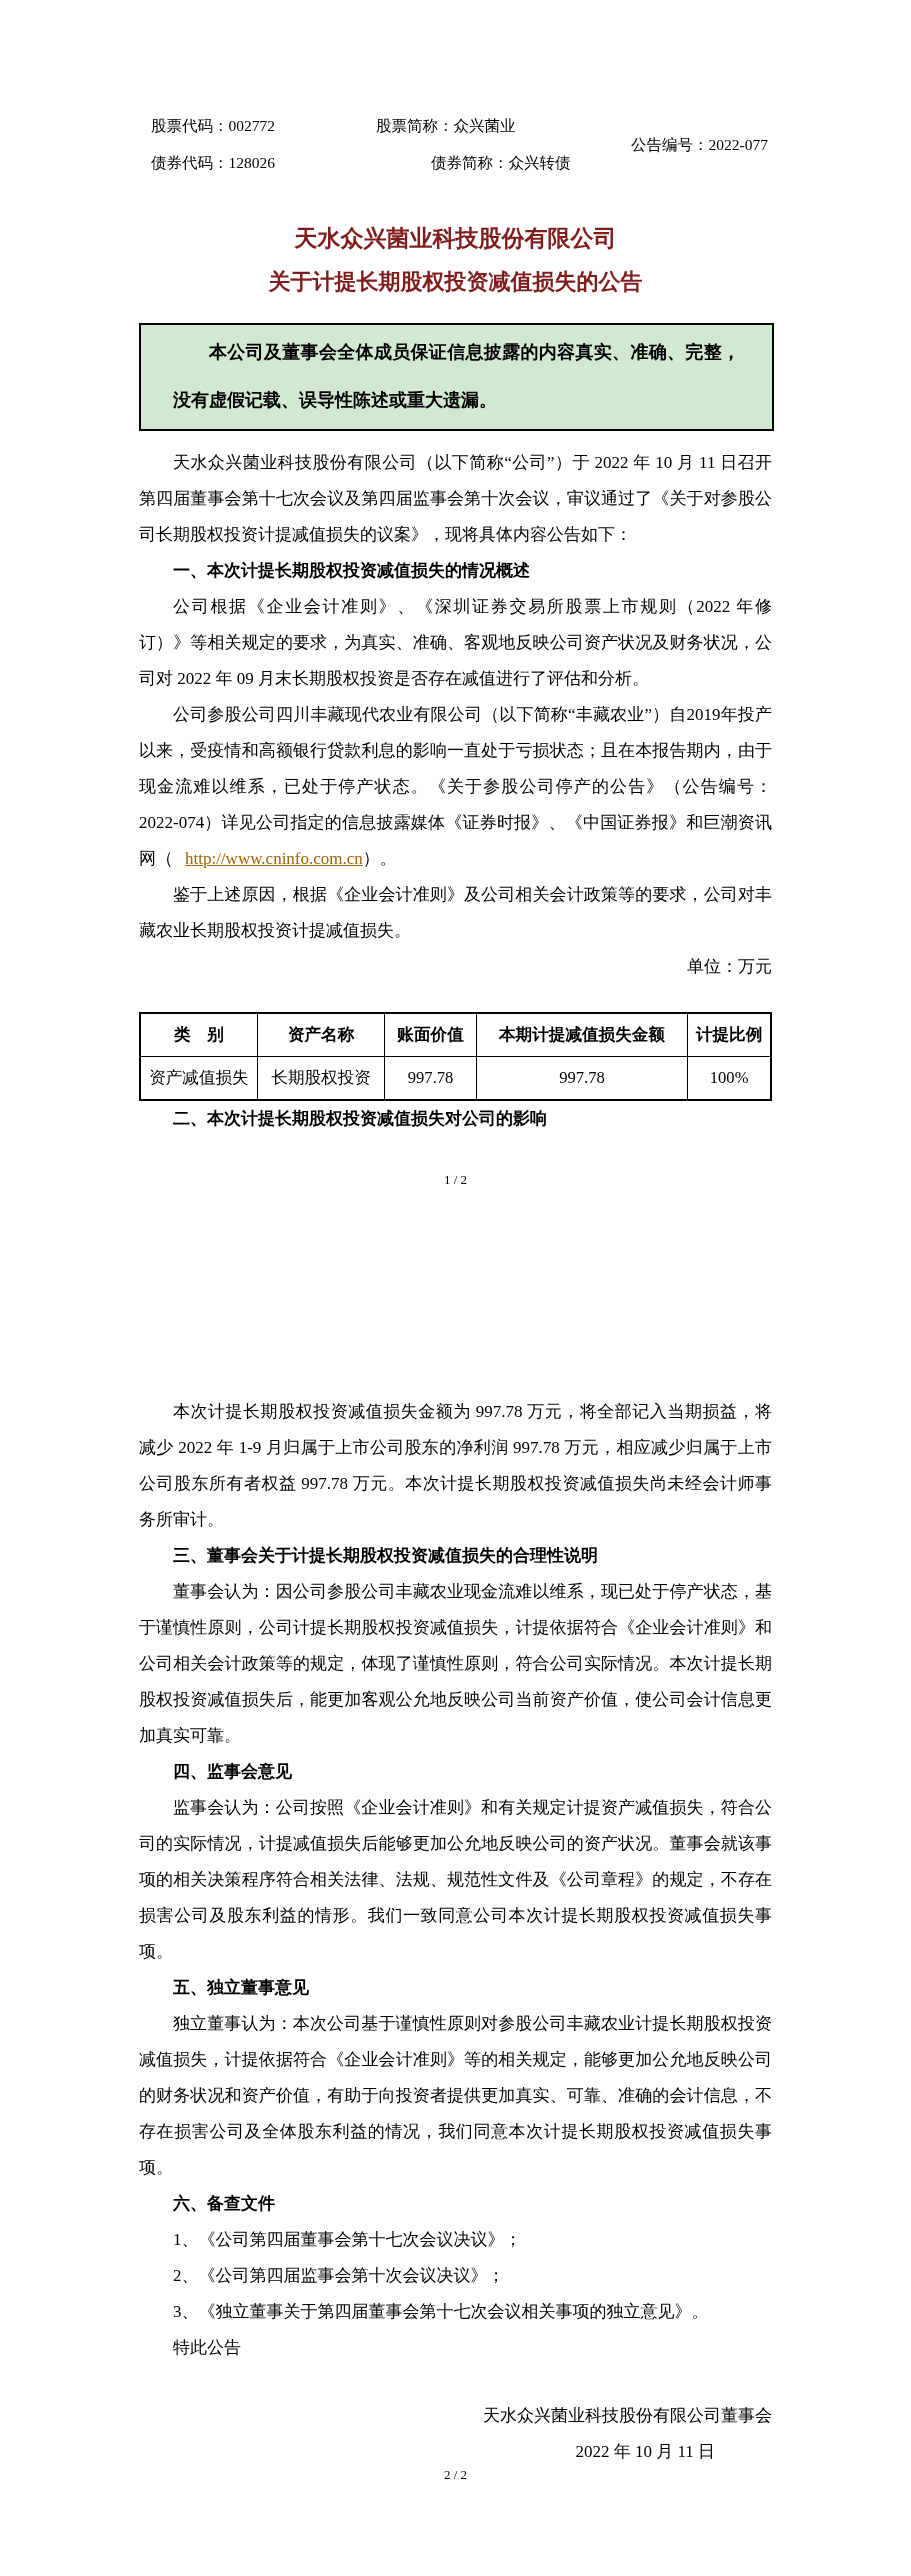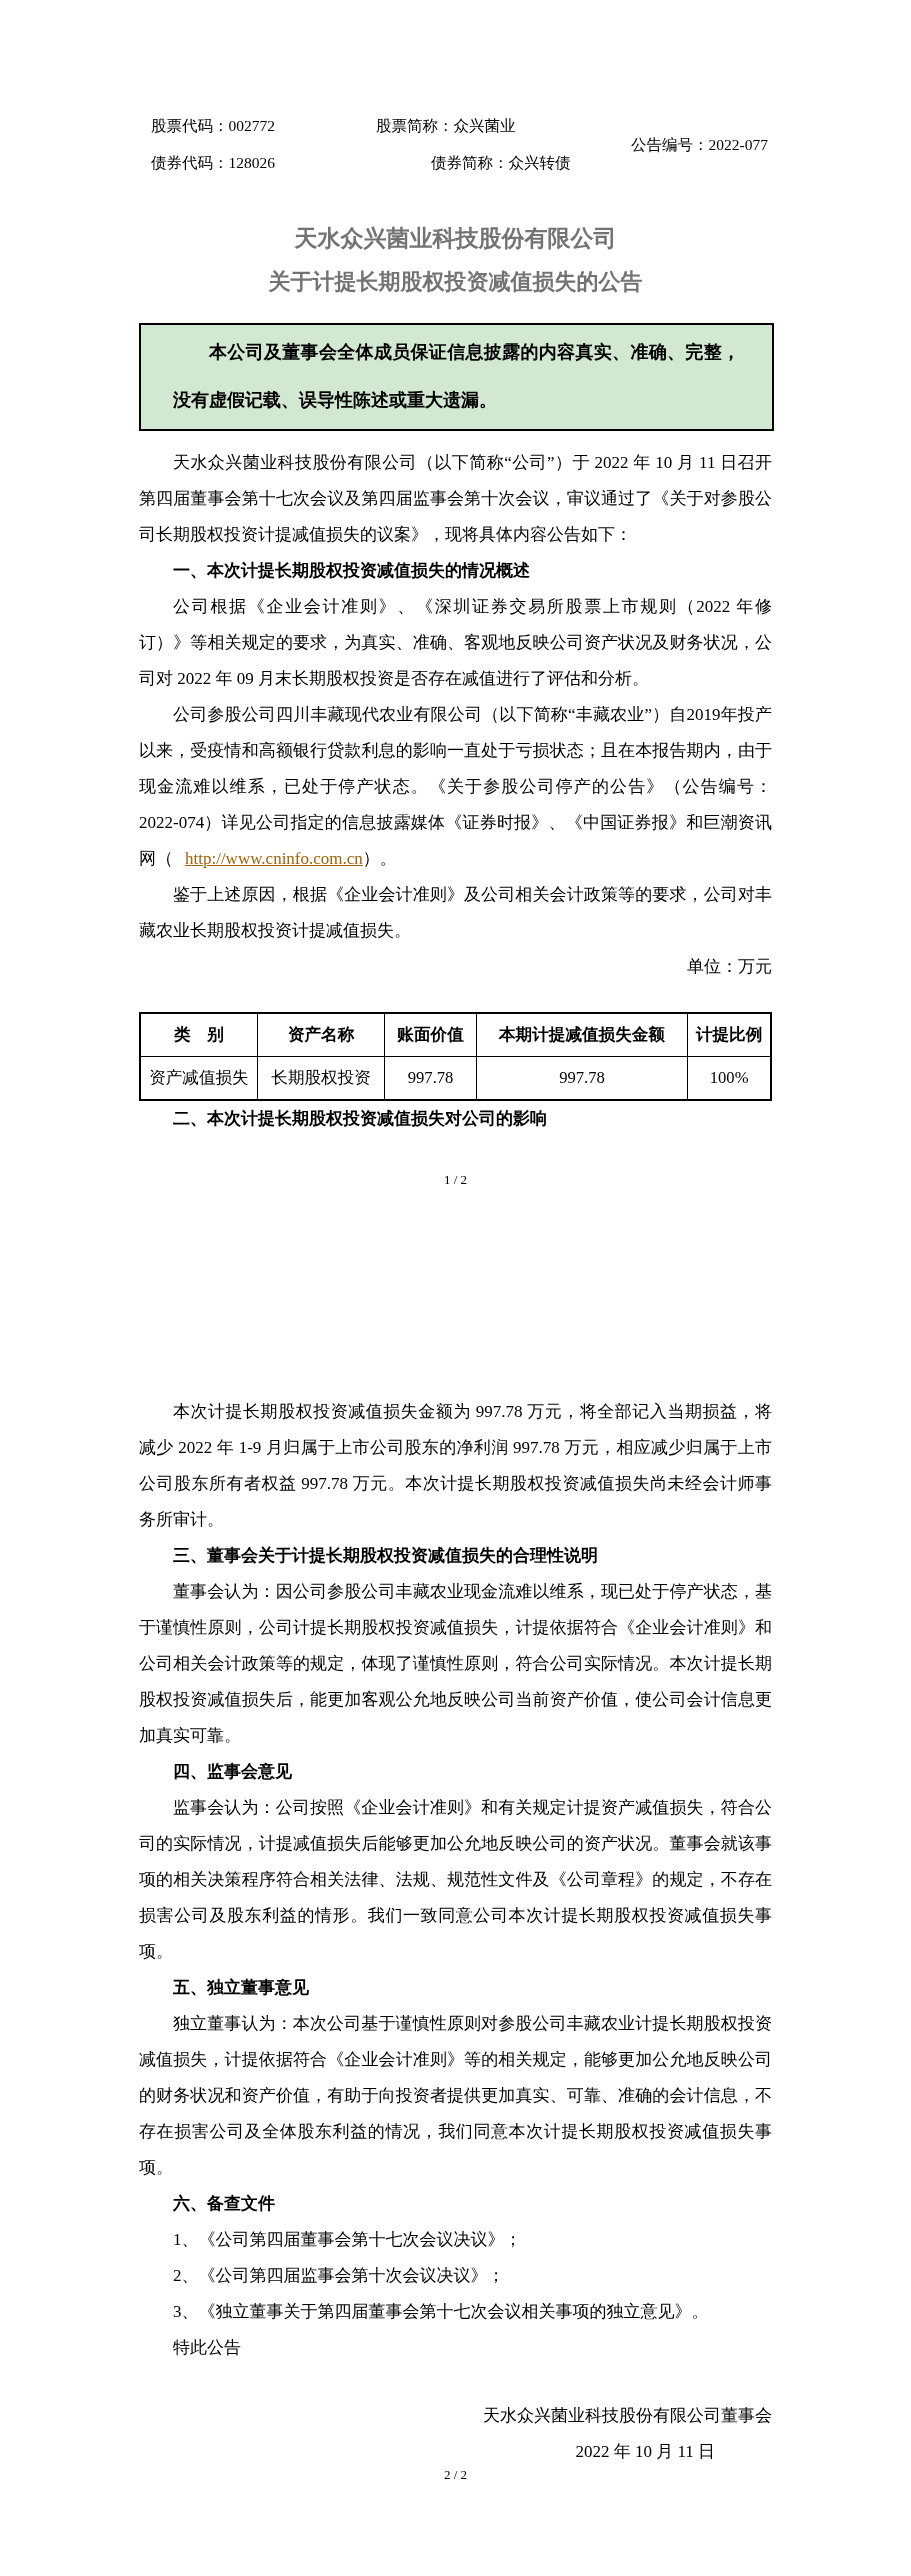--- a/index.html
+++ b/index.html
@@ -14,21 +14,21 @@
   }
   
   .meta-item { position:absolute; font-size:15.5px; white-space:nowrap; }
   .m-stock-code { left:151px; top:116px; }
   .m-stock-name { left:376px; top:116px;text-align:center; }
   .m-announce-no { left:631px; top:135px; }
   .m-bond-code { left:151px; top:153px; }
   .m-bond-name { left:388px; top:153px;margin-left:43px; }
 
   
-  .title-line { position:absolute; left:0; width:100%; text-align:center; font-weight:bold; color:#737373; }
+  .title-line { position:absolute; left:0; width:100%; text-align:center; font-weight:bold; color:#7f1d1d; }
   .title-1 { top:223px; font-size:23px; }
   .title-2 { top:267px; font-size:22px; }
 
   
   .notice-box {
     position:absolute; left:139px; top:323px; width:635px;
     box-sizing:border-box;
     background:#D2E8D1;
     border:2.3px solid #000000;
     padding:2.9px 32px 5.2px 32px;

